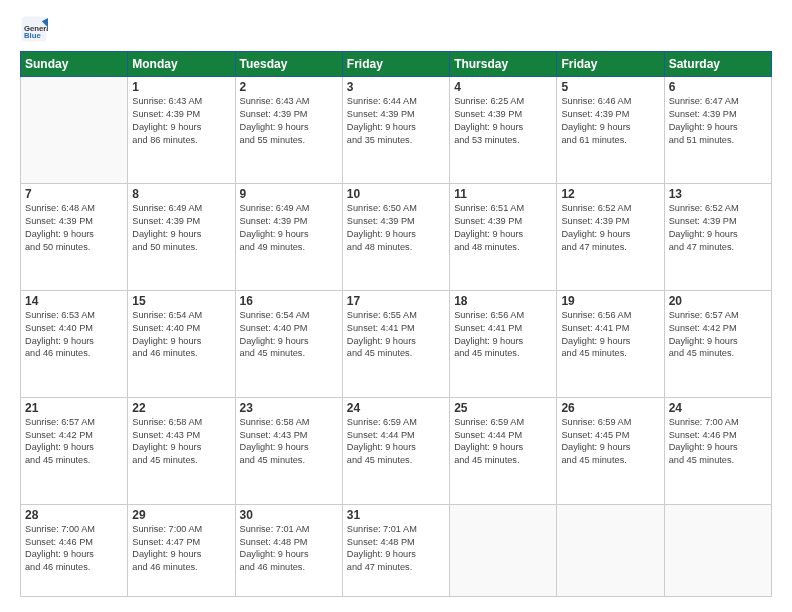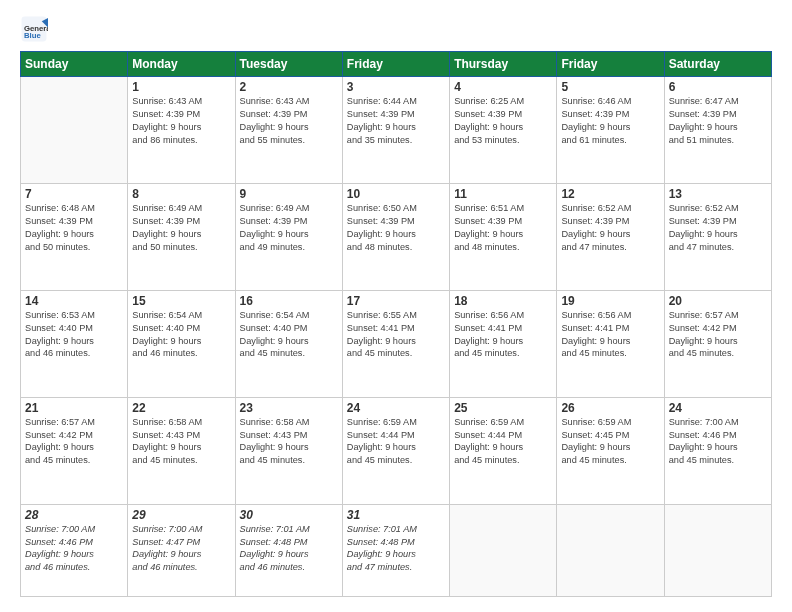--- a/index.html
+++ b/index.html
@@ -80,21 +80,20 @@
       margin-bottom: 1px;
     }
     .cell-line {
       display: block;
       line-height: 1.4;
       color: #444;
       font-size: 9.2px;
     }
     .last-row td {
       height: 76px;
-      font-style: italic;
     }
   </style>
 </head>
 <body>
 
 <div class="page">
   <div class="header">
     <div class="logo">
       <svg class="logo-icon" viewBox="0 0 36 36">
         <rect x="2" y="2" width="32" height="32" rx="4" fill="#f0f4fa"></rect>

